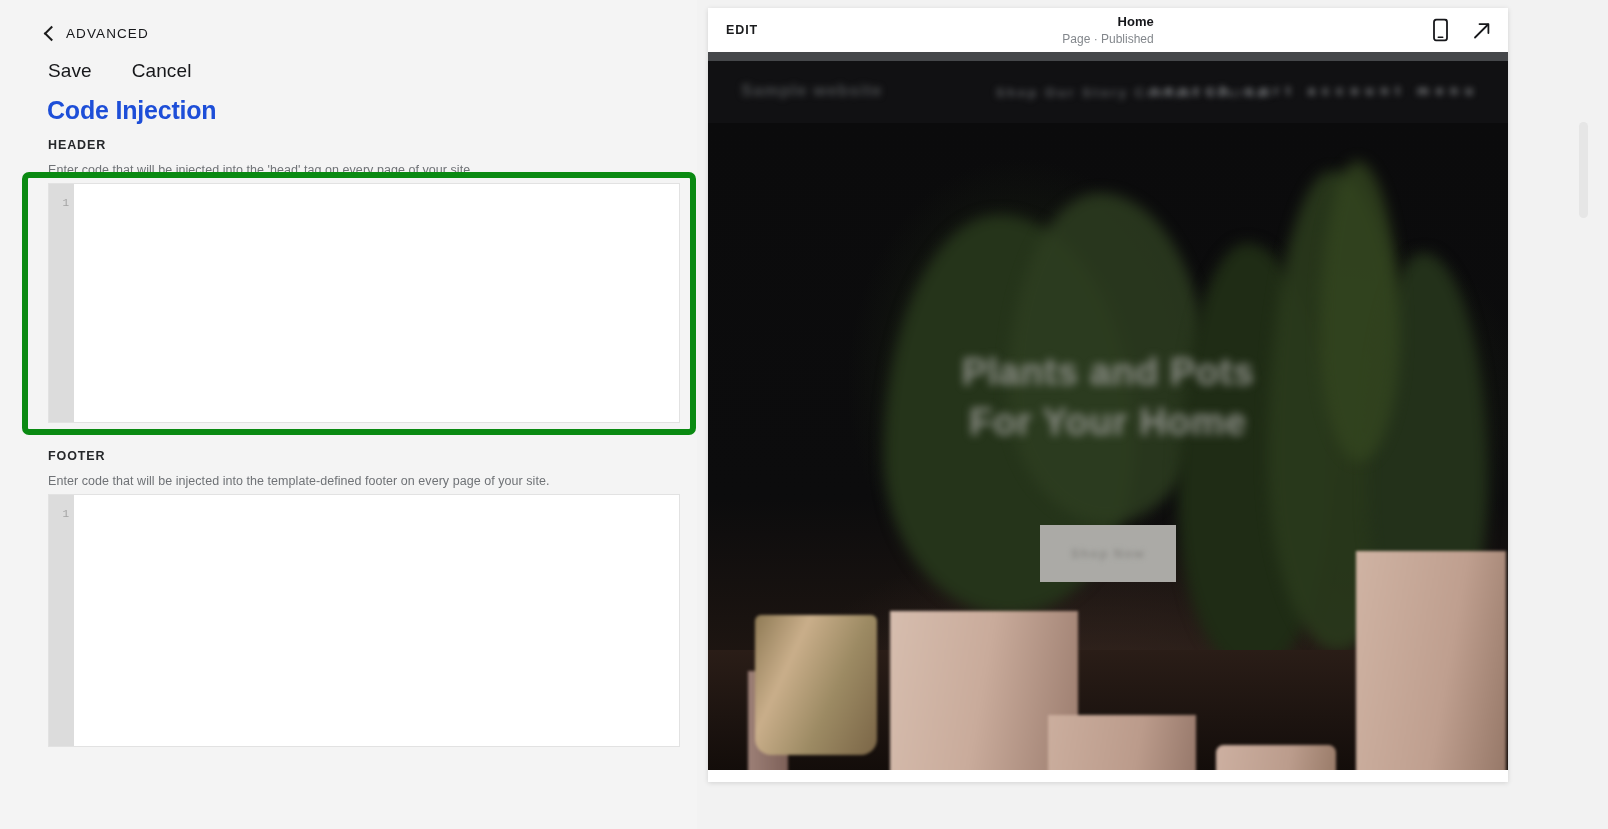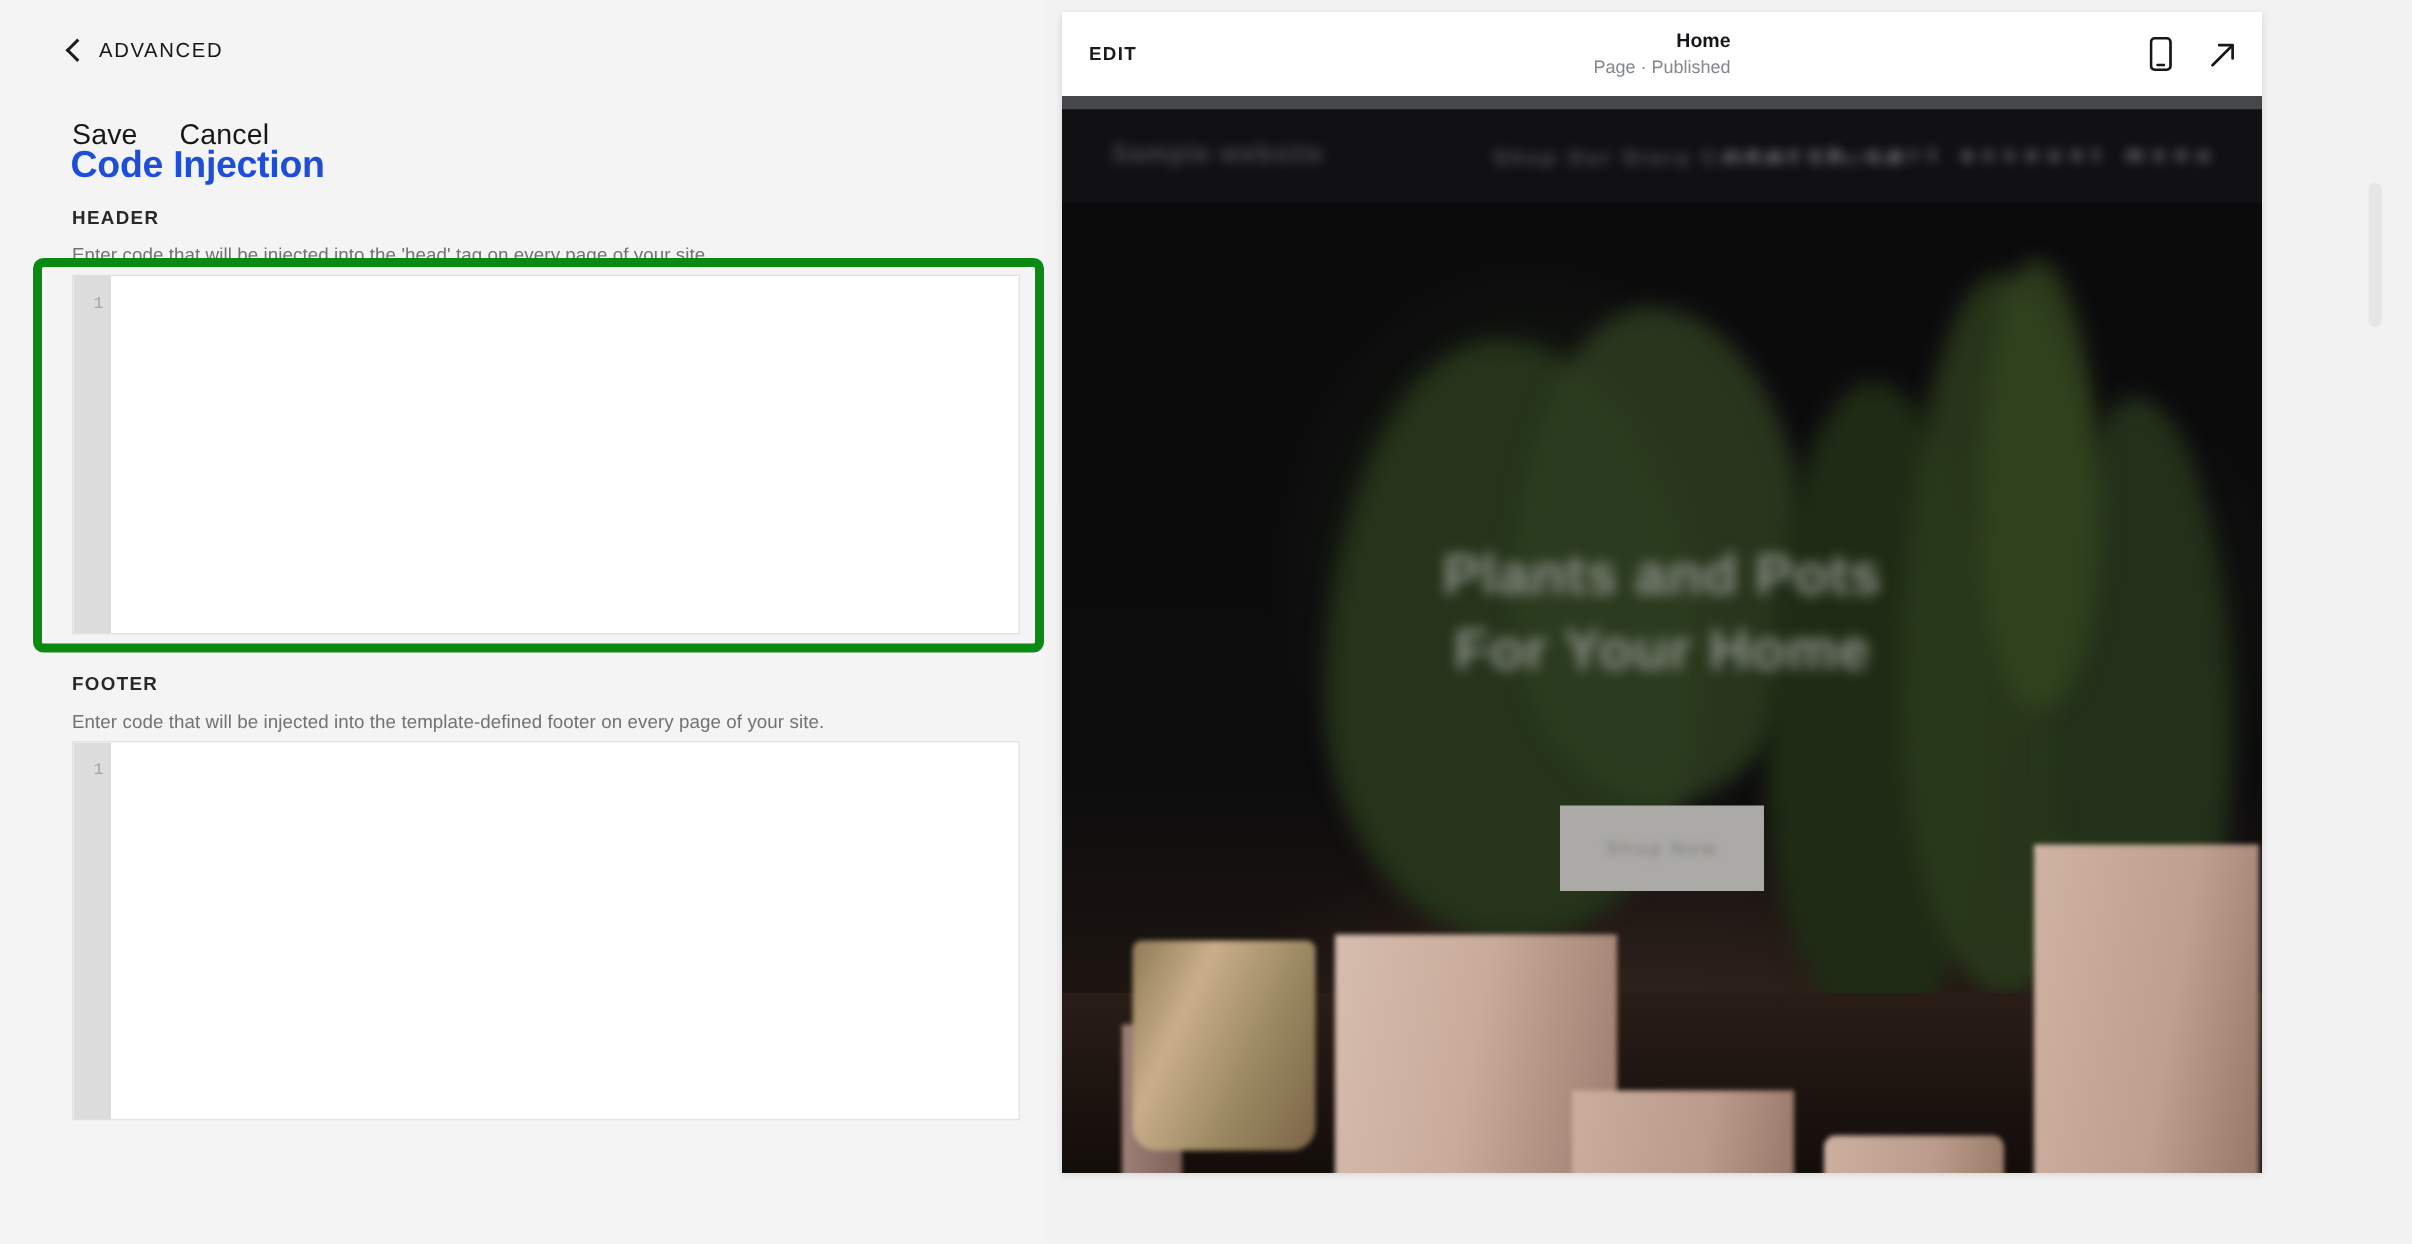--- a/index.html
+++ b/index.html
@@ -29,21 +29,21 @@
     transform: rotate(45deg);
     display: inline-block;
     margin-top: 0px;
   }
   .back-label {
     font-size: 13.5px; font-weight: 400; letter-spacing: 1.1px;
     color: #16171a;
   }
   .action-row {
     position: absolute; left: 48px; top: 60px;
-    display: flex; gap: 28px; align-items: baseline; margin-top: 20px;
+    display: flex; gap: 40px; align-items: baseline;
   }
   .action-btn {
     font-size: 19px; color: #16171a; cursor: pointer;
     letter-spacing: 0.1px;
   }
   .page-title {
     position: absolute; left: 47px; top: 96px;
     font-size: 25px; font-weight: 700; color: #1d4ed8;
     letter-spacing: -0.2px;
   }
@@ -110,21 +110,21 @@
 
   
   .preview-panel {
     position: absolute; left: 708px; top: 8px;
     width: 800px; height: 774px;
     background: #ffffff;
     box-shadow: 0 1px 5px rgba(0,0,0,0.13);
   }
   .preview-topbar {
     position: relative;
-    height: 56px; width: 100%;
+    height: 44px; width: 100%;
     background: #ffffff;
     display: flex; align-items: center;
   }
   .edit-btn {
     position: absolute; left: 18px; top: 50%;
     transform: translateY(-50%);
     font-size: 12.5px; font-weight: 700; letter-spacing: 0.9px;
     color: #1a1b1d; cursor: pointer;
   }
   .preview-titlewrap {

